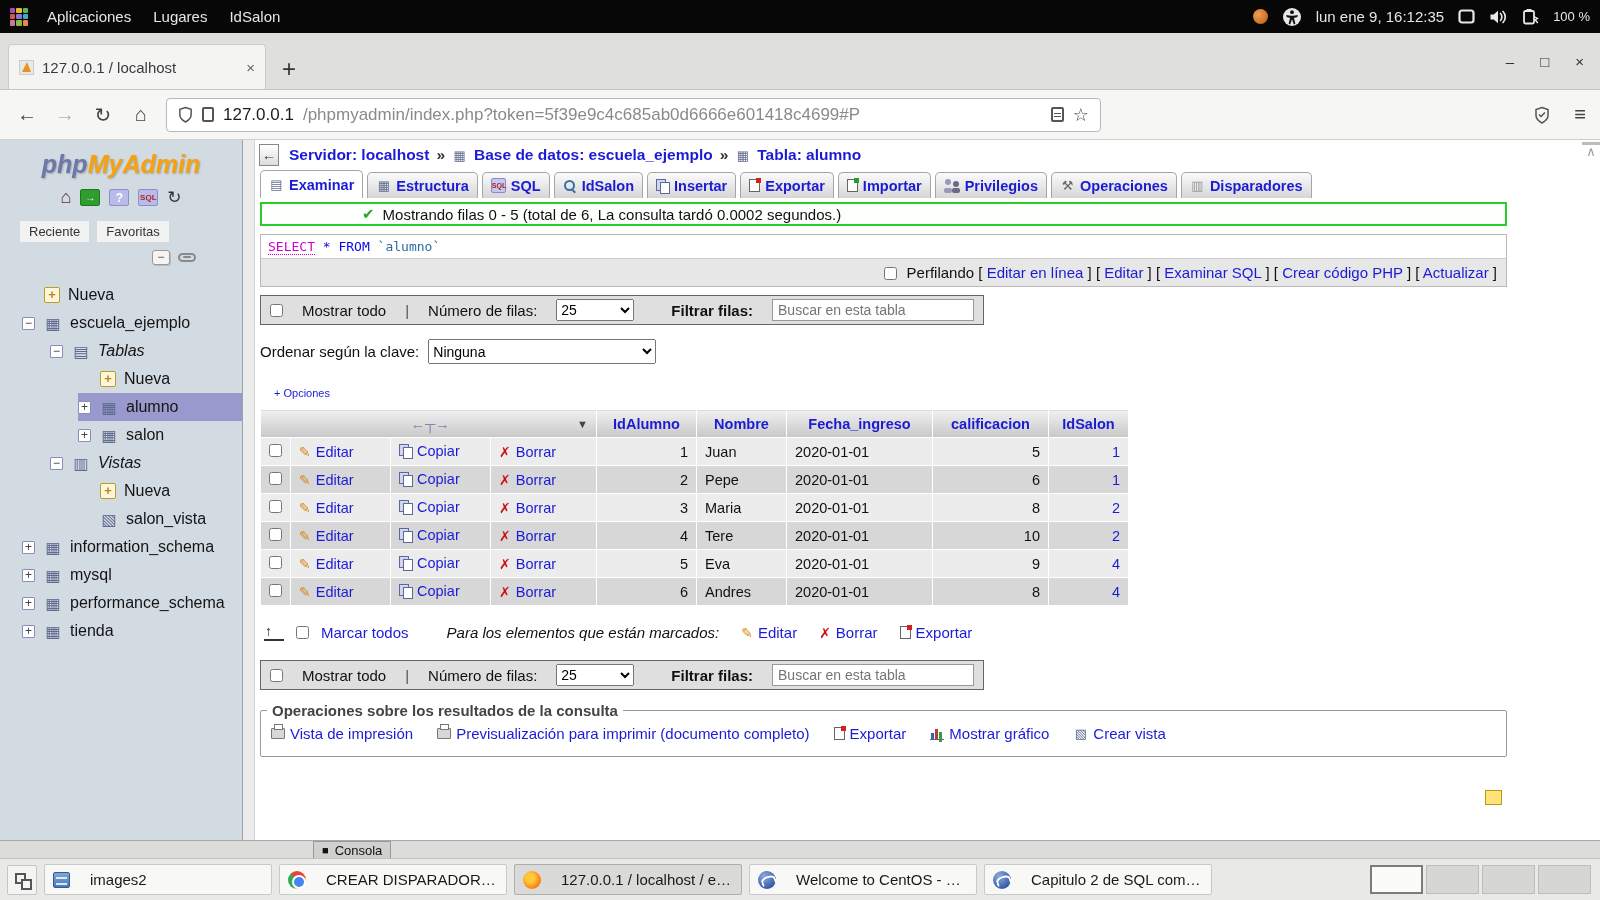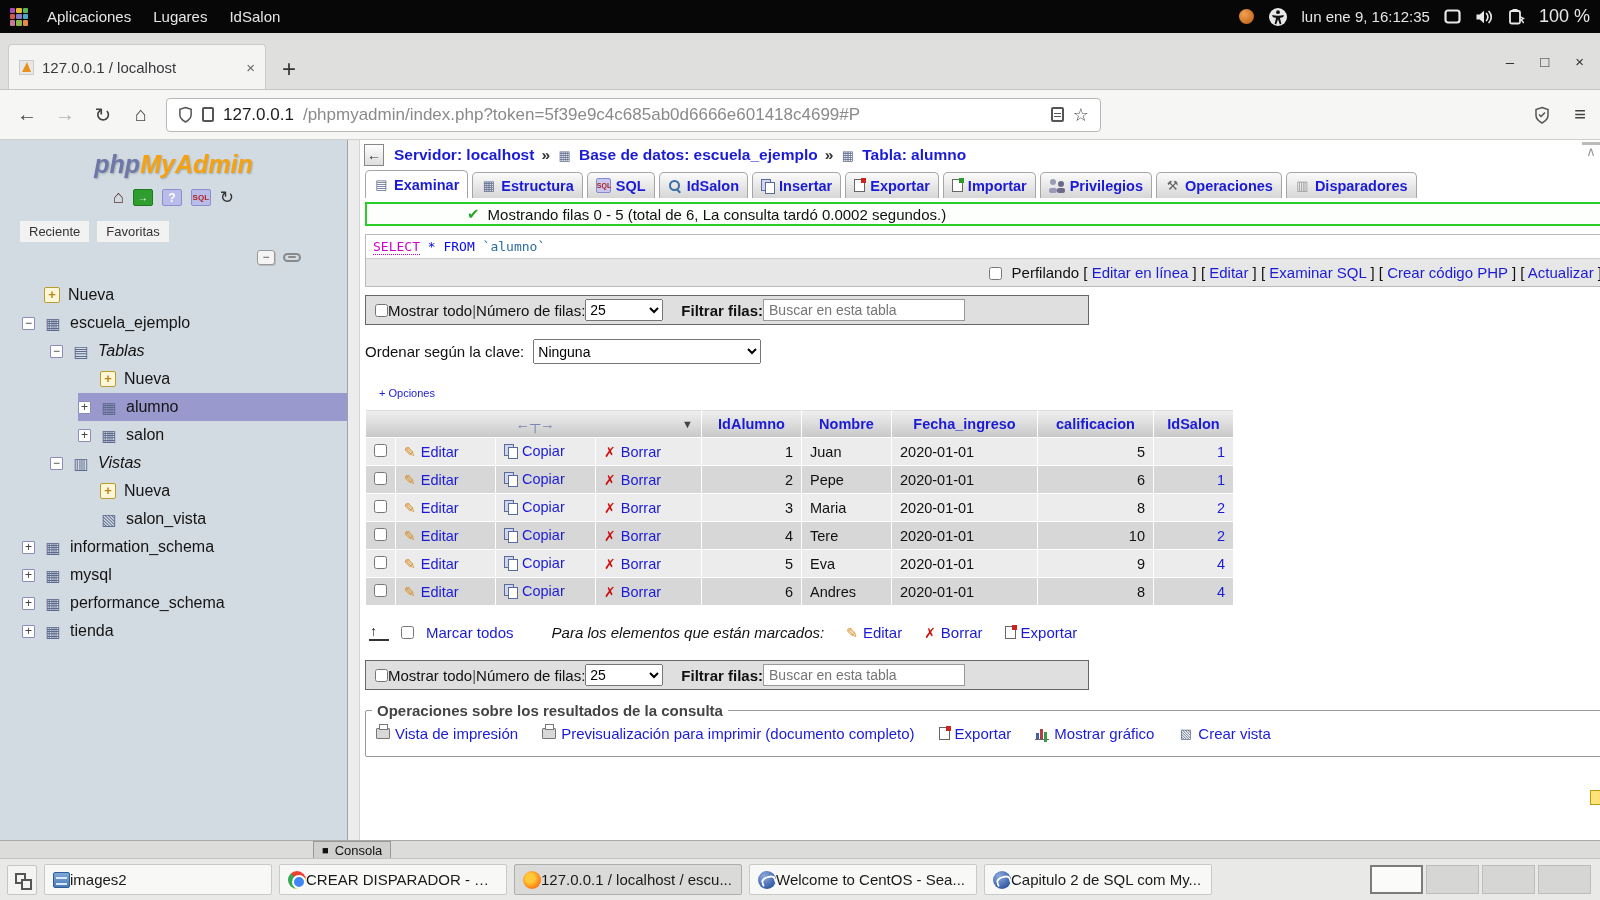--- a/index.html
+++ b/index.html
@@ -7,21 +7,21 @@
   #screen { position:relative; width:1600px; height:900px; overflow:hidden; }
 
   
   .topbar { height:33px; background:#070707; color:#e6e6e6; display:flex; align-items:center; padding:0 10px; font-size:15px; }
   .appgrid { width:18px; height:18px; display:grid; grid-template-columns:repeat(3,1fr); gap:1px; margin-right:8px; }
   .appgrid i { border-radius:1px; }
   .mitem { padding:0 11px; }
   .top-right { margin-left:auto; display:flex; align-items:center; gap:14px; }
   .noticon { width:15px; height:15px; border-radius:50%; background:radial-gradient(circle at 35% 35%, #f0a050, #b85a10); }
   .clock { font-size:15px; }
-  .pct { font-size:18px; }
+  .pct { font-size:13px; }
 
   
   .tabstrip { height:57px; background:#dfdfdd; border-bottom:1px solid #c6c6c4; position:relative; display:flex; align-items:flex-end; }
   .btab { margin-left:8px; width:258px; height:45px; background:#f4f4f2; border:1px solid #cbcbc9; border-bottom:none; border-radius:4px 4px 0 0; display:flex; align-items:center; gap:8px; padding:0 10px; font-size:15px; color:#3a3a3e; }
   .btab .ttl { flex:1; white-space:nowrap; overflow:hidden; }
   .tabx { color:#666; }
   .pma-fav { width:15px; height:15px; background:#e8e8e8; border:1px solid #ccc; position:relative; flex:none; }
   .pma-fav::after { content:""; position:absolute; left:2px; top:1px; width:0; height:0; border-left:5px solid transparent; border-right:4px solid transparent; border-bottom:10px solid #e8921e; }
   .newtab-btn { font-size:24px; color:#333; margin:0 0 10px 16px; line-height:20px; }
   .winctl { position:absolute; right:16px; top:22px; display:flex; gap:26px; color:#333; font-size:15px; }
@@ -37,21 +37,21 @@
   .pgicon { width:12px; height:15px; border:2px solid #555; border-radius:2px; flex:none; }
   .rdicon { width:13px; height:15px; border:2px solid #555; border-radius:2px; background:repeating-linear-gradient(#fff 0 2px,#555 2px 3px) content-box; padding:2px 1px; flex:none; }
   .starg { font-size:18px; color:#444; }
   .nav-right { margin-left:auto; display:flex; align-items:center; gap:24px; }
   .hamb { font-size:20px; color:#444; }
 
   
   .content { display:flex; height:700px; }
 
   
-  .sidebar { width:348px; background:#d3dbe2; border-right:1px solid #9aa4ad; position:relative; overflow:hidden; }
+  .sidebar { width:243px; background:#d3dbe2; border-right:1px solid #9aa4ad; position:relative; overflow:hidden; }
   .logo { text-align:center; margin-top:10px; font-size:25px; font-weight:bold; font-style:italic; text-shadow:1px 1px 2px #9aa; }
   .logo .php { color:#6f76a8; } .logo .mya { color:#f7a10f; }
   .side-icons { display:flex; justify-content:center; align-items:center; gap:9px; margin-top:8px; height:20px; }
   .sic-home { font-size:18px; color:#5a3030; }
   .sic-box { width:20px; height:17px; font-size:10px; font-weight:bold; text-align:center; line-height:16px; border-radius:2px; }
   .sic-exit { background:#2f9e2f; border:1px solid #1c7a1c; color:#fff; }
   .sic-q { background:#b9bce9; border:1px solid #8a8fd0; color:#fff; font-size:12px; }
   .sic-sql { background:#b9bce9; border:1px solid #8a8fd0; color:#b22222; font-size:8px; }
   .sic-ref { font-size:17px; color:#333; }
   .panel-tabs { display:flex; gap:8px; margin:14px 0 0 20px; }
@@ -90,21 +90,21 @@
 
   .sqlwrap { position:absolute; top:94px; left:5px; width:1247px; border:1px solid #b9b9b9; }
   .sqlline { background:#fff; padding:4px 7px; font-family:"DejaVu Sans Mono","Liberation Mono",monospace; font-size:13px; }
   .kw1 { color:#cf00cf; border-bottom:1px dotted #cf00cf; }
   .kw2 { color:#0909e8; }
   .tbl { color:#2d6ca2; }
   .sqlopts { background:#e7e7e7; border-top:1px solid #cdcdcd; padding:5px 9px; text-align:right; font-size:15px; color:#111; }
   .lnk { color:#1b1bd6; text-decoration:none; cursor:pointer; }
   .sqlopts input { vertical-align:-2px; margin-right:5px; }
 
-  .pagebar { position:absolute; left:5px; width:724px; height:30px; background:#dfdfdf; border:1px solid #666; display:flex; align-items:center; gap:0; padding:0 9px; font-size:15px; color:#111; }
+  .pagebar { position:absolute; left:5px; width:724px; height:30px; background:#dfdfdf; border:1px solid #666; display:flex; align-items:center; gap:19px; padding:0 9px; font-size:15px; color:#111; }
   #pb1 { top:155px; } #pb2 { top:520px; }
   select { font-size:14px; font-family:inherit; }
   .rowsel { width:78px; height:22px; }
   .filter-input { width:202px; height:22px; border:1px solid #999; font-size:14px; padding:0 5px; color:#333; }
   .divd { color:#555; }
 
   .sortrow { position:absolute; top:199px; left:5px; display:flex; align-items:center; gap:9px; font-size:15px; color:#111; }
   .sortsel { width:228px; height:25px; }
 
   .optlink { position:absolute; top:247px; left:19px; font-size:11px; }
@@ -156,21 +156,21 @@
   
   .console-strip { height:18px; background:#dcdcda; border-top:1px solid #aaa; display:flex; align-items:flex-end; }
   .console-tab { margin-left:313px; height:17px; background:#d0d0ce; border:1px solid #999; border-bottom:none; display:flex; align-items:center; gap:6px; padding:0 8px; font-size:13px; color:#111; }
   .csq { font-size:11px; color:#111; line-height:11px; }
 
   
   .taskbar { height:42px; background:#e9e9e7; border-top:1px solid #c2c2c0; display:flex; align-items:center; gap:7px; padding:0 7px; }
   .wsbtn { width:30px; height:30px; border:1px solid #c6c6c4; background:#f4f4f2; border-radius:2px; position:relative; flex:none; }
   .wsbtn::before { content:""; position:absolute; left:7px; top:7px; width:7px; height:7px; border:2px solid #555; }
   .wsbtn::after { content:""; position:absolute; left:13px; top:13px; width:7px; height:7px; border:2px solid #555; background:#f4f4f2; }
-  .twin { width:228px; height:31px; background:#f8f8f6; border:1px solid #c9c9c7; border-radius:2px; display:flex; align-items:center; gap:0; padding:0 8px; font-size:15px; color:#1a1a1a; white-space:nowrap; overflow:hidden; flex:none; }
+  .twin { width:228px; height:31px; background:#f8f8f6; border:1px solid #c9c9c7; border-radius:2px; display:flex; align-items:center; gap:20px; padding:0 8px; font-size:15px; color:#1a1a1a; white-space:nowrap; overflow:hidden; flex:none; }
   .twin.act { background:#dadad8; border-color:#aeaeac; }
   .twin .tlab { overflow:hidden; text-overflow:ellipsis; }
   .cab-icon { width:17px; height:16px; background:linear-gradient(#7ea7d8,#4a7ab5); border:1px solid #2d5c96; border-radius:2px; position:relative; flex:none; }
   .cab-icon::before { content:""; position:absolute; left:2px; right:2px; top:4px; height:2px; background:#dce8f5; box-shadow:0 6px 0 #dce8f5; }
   .chrome-icon { width:18px; height:18px; border-radius:50%; background:conic-gradient(from -45deg, #ea4335 0 33%, #fbbc05 0 66%, #34a853 0 100%); position:relative; flex:none; }
   .chrome-icon::after { content:""; position:absolute; left:4px; top:4px; width:10px; height:10px; border-radius:50%; background:#4285f4; border:2px solid #fff; }
   .ff-icon { width:18px; height:18px; border-radius:50%; background:radial-gradient(circle at 40% 40%, #ffca3a 0 28%, #ff8c1a 60%, #e4560a 100%); flex:none; }
   .web-icon { width:18px; height:18px; border-radius:50%; background:radial-gradient(circle at 35% 30%, #8fa9de, #3159a4 75%); position:relative; flex:none; }
   .web-icon::after { content:""; position:absolute; left:3px; top:5px; width:11px; height:7px; border:2px solid #fff; border-bottom:none; border-radius:50% 50% 0 0; transform:rotate(-18deg); }
   .wsboxes { margin-left:auto; display:flex; gap:3px; margin-right:2px; }

